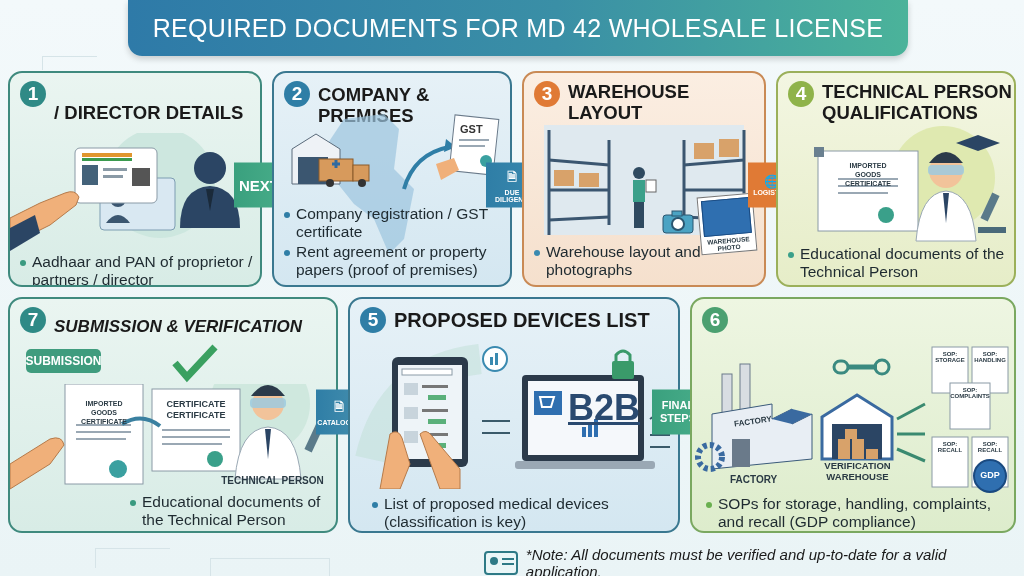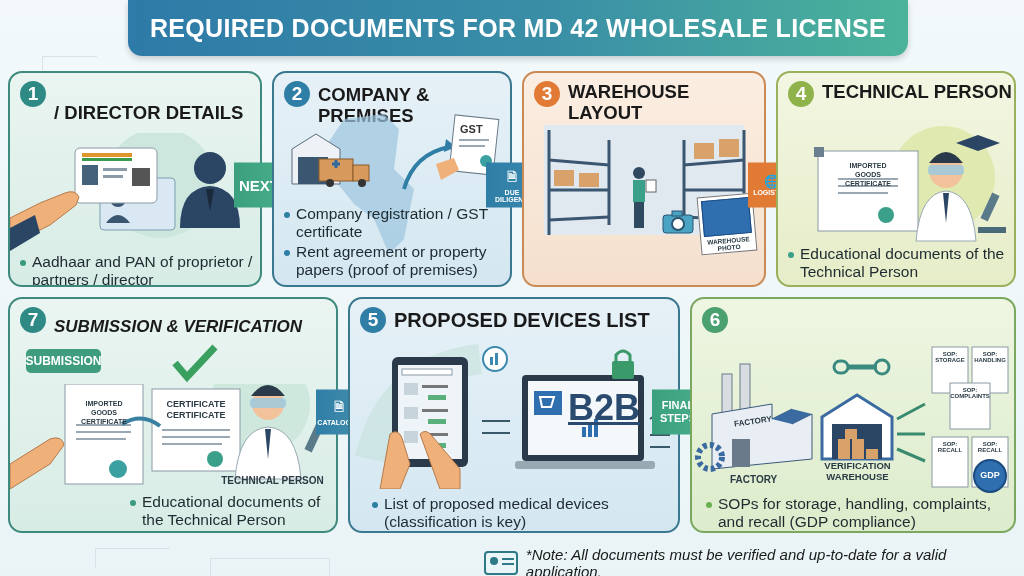--- a/index.html
+++ b/index.html
@@ -11,21 +11,21 @@
   }
   .circuit { position: absolute; border-color: #d6e4e8; border-style: solid; border-width: 0; }
   .title-bar {
     position: absolute; left: 128px; top: 0; width: 780px; height: 56px;
     background: linear-gradient(90deg, #2e7aa8 0%, #3a8fa6 55%, #4bb39a 100%);
     border-radius: 0 0 14px 14px;
     box-shadow: 0 3px 6px rgba(0,0,0,0.18);
     display: flex; align-items: center; justify-content: center;
   }
   .title-bar h1 {
-    color: #fff; font-size: 25px; font-weight: bold; letter-spacing: 0.3px;
+    color: #fff; font-size: 25px; font-weight: normal; letter-spacing: 0.3px;
     font-family: "Liberation Sans", sans-serif;
   }
   .card {
     position: absolute; border-radius: 14px; border: 2px solid;
     overflow: hidden;
   }
   .card .head { position: absolute; left: 10px; top: 8px; display: flex; align-items: flex-start; gap: 8px; }
   .badge {
     width: 26px; height: 26px; border-radius: 50%; color: #fff; font-weight: bold;
     font-size: 19px; display: flex; align-items: center; justify-content: center; flex-shrink: 0;
@@ -165,32 +165,36 @@
   </svg>
   <svg class="illus" data-name="camera-icon" style="left:138px;top:137px" width="32" height="24" viewBox="0 0 32 24">
     <rect x="1" y="5" width="30" height="18" rx="3" fill="#4ba3c3" stroke="#2b5670"></rect>
     <rect x="10" y="1" width="10" height="5" fill="#4ba3c3" stroke="#2b5670"></rect>
     <circle cx="16" cy="14" r="6" fill="#fff" stroke="#2b5670" stroke-width="2"></circle>
   </svg>
   <div class="illus" data-name="blueprint-photo-icon" style="left:175px;top:122px;width:56px;height:58px;background:#fff;border:1px solid #777;transform:rotate(-5deg);padding:3px;">
     <div style="background:#2f6fb0;height:36px;border:1px solid #1a4a80;"></div>
     <div class="sm-label" data-name="warehouse-photo-label" style="position:static;font-size:6.5px;line-height:7px;margin-top:2px;">WAREHOUSE PHOTO</div>
   </div>
+  <ul class="bullets" data-name="bullet-list" style="left:8px;top:170px;width:180px;">
+    <li data-name="bullet-item">Warehouse layout and photographs</li>
+  </ul>
 </div>
 
 <div class="arrow" data-name="connector-arrow-logistics" style="left:748px;top:145px;width:62px;height:80px;background:#e07a35;font-size:7px;">
   <span data-name="globe-icon" style="font-size:13px;">🌐</span>
   <span data-name="connector-label">LOGISTICS</span>
 </div>
 
 <div class="card" data-name="step-card-4" style="left:776px;top:71px;width:240px;height:216px;border-color:#9bb05a;background:linear-gradient(180deg,#f3f6e2,#e6edc8);">
   <div class="head">
     <div class="badge" data-name="step-number-badge" style="background:#8fb34a;">4</div>
     <h2 data-name="step-title">
       <span data-name="step-title-line">TECHNICAL PERSON</span><br>
+      <span data-name="step-title-line">QUALIFICATIONS</span>
     </h2>
   </div>
   <svg class="illus" data-name="scientist-icon" style="left:0;top:50px" width="238" height="125" viewBox="0 0 238 125">
     <circle cx="165" cy="55" r="52" fill="#dfe9b0"></circle>
     <rect x="40" y="28" width="100" height="80" fill="#fff" stroke="#8a9aa6"></rect>
     <rect x="36" y="24" width="10" height="10" fill="#6a8090"></rect>
     <rect x="60" y="55" width="60" height="2" fill="#9aa8b4"></rect>
       <rect x="60" y="62" width="60" height="2" fill="#9aa8b4"></rect>
       <rect x="60" y="69" width="50" height="2" fill="#9aa8b4"></rect>
     <circle cx="108" cy="92" r="8" fill="#3aa08a"></circle>

